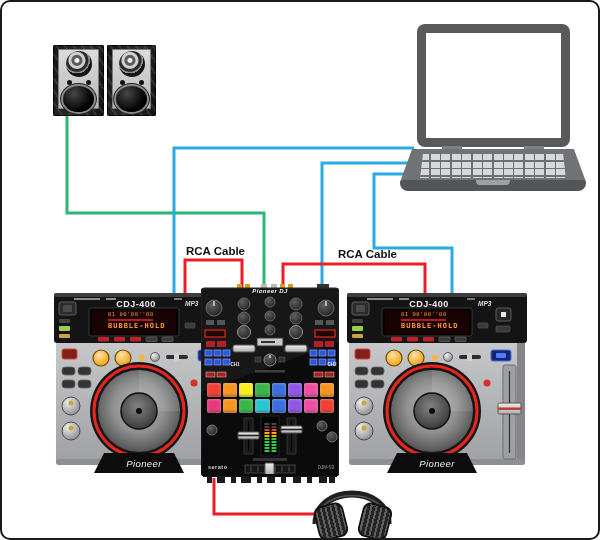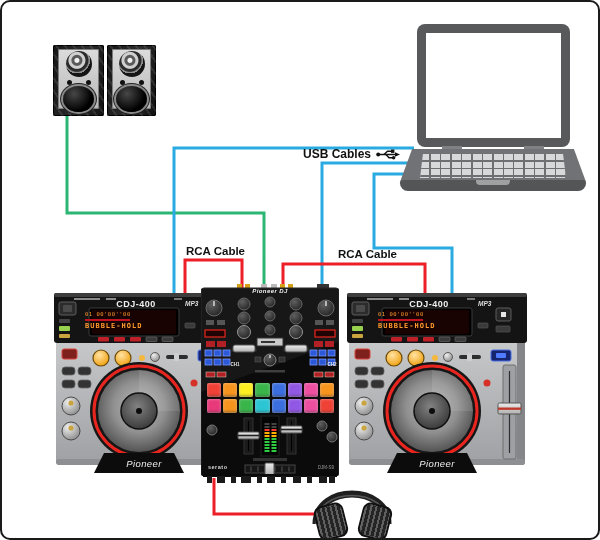--- a/index.html
+++ b/index.html
@@ -44,21 +44,21 @@
                       repeating-linear-gradient(to bottom,transparent 0 6px,#6e6f72 6px 7.5px);}
   #laptop-base{left:0;top:160px;width:186px;height:11px;background:#545557;border-radius:4px 4px 10px 10px;}
   #laptop-trackpad{left:76px;top:160px;width:34px;height:5px;background:#9fa0a2;border-radius:0 0 4px 4px;}
   
   .deck{top:291px;width:180px;height:180px;z-index:2;}
   #left-deck{left:52px;} #right-deck{left:345px;}
   .deck svg{position:absolute;left:0;top:0;}
   .deck-model{left:48px;top:6px;width:68px;text-align:center;font-size:9px;font-weight:bold;
               color:#f0f0f0;letter-spacing:.5px;}
   .deck-badge{left:131px;top:7px;font-size:6.5px;font-style:italic;font-weight:bold;color:#ddd;}
-  .deck-display{left:31px;top:19px;width:78px;color:#ff9b2e;
+  .deck-display{left:54px;top:19px;width:78px;color:#ff9b2e;
                 font-family:"DejaVu Sans Mono",monospace;line-height:1;}
   .disp-time{font-size:5.5px;letter-spacing:.5px;}
   .disp-bar{width:58%;height:2px;background:#c1121f;margin:1.5px 0;}
   .disp-mode{font-size:7px;font-weight:bold;letter-spacing:1px;}
   .deck-brand{left:56px;top:165px;width:68px;text-align:center;font-size:9.5px;font-weight:normal;
               font-style:italic;color:#ececec;letter-spacing:.4px;}
   
   #mixer{left:199px;top:282px;width:138px;height:200px;z-index:4;}
   #mixer-brand{left:0;top:4px;width:138px;text-align:center;font-size:6px;font-weight:bold;
                font-style:italic;color:#f2f2f2;letter-spacing:.4px;}
@@ -208,32 +208,20 @@
         <i></i>
       </div>
     <div class="abs hinge" style="left:42px"></div>
     <div class="abs hinge" style="left:124px"></div>
     <div id="laptop-deck" class="abs"></div>
     <div id="laptop-keys" class="abs"></div>
     <div id="laptop-base" class="abs"></div>
     <div id="laptop-trackpad" class="abs"></div>
   </div>
 
-  <div id="usb-label" class="abs lbl">
-    <span>USB Cables</span>
-    <svg width="24" height="13" viewBox="0 0 24 13">
-      <circle cx="2.2" cy="6.5" r="2" fill="#111"></circle>
-      <line x1="3.5" y1="6.5" x2="20.5" y2="6.5" stroke="#111" stroke-width="1.5"></line>
-      <polygon points="24,6.5 19,4.2 19,8.8" fill="#111"></polygon>
-      <path d="M8,6.5 L11.5,3.2 L15,3.2" fill="none" stroke="#111" stroke-width="1.4"></path>
-      <rect x="15" y="1.5" width="3.4" height="3.4" fill="#111"></rect>
-      <path d="M10,6.5 L13,9.8 L16.5,9.8" fill="none" stroke="#111" stroke-width="1.4"></path>
-      <circle cx="17.6" cy="9.8" r="1.8" fill="#111"></circle>
-    </svg>
-  </div>
   <div id="rca-label-left" class="abs lbl">RCA Cable</div>
   <div id="rca-label-right" class="abs lbl">RCA Cable</div>
 
   <div id="left-deck" class="abs deck">
     <svg width="180" height="180" viewBox="0 0 180 180">
         <use href="#cdj"></use>
       </svg>
     <div class="abs deck-model">CDJ-400</div>
     <div class="abs deck-badge">MP3</div>
     <div class="abs deck-display">

